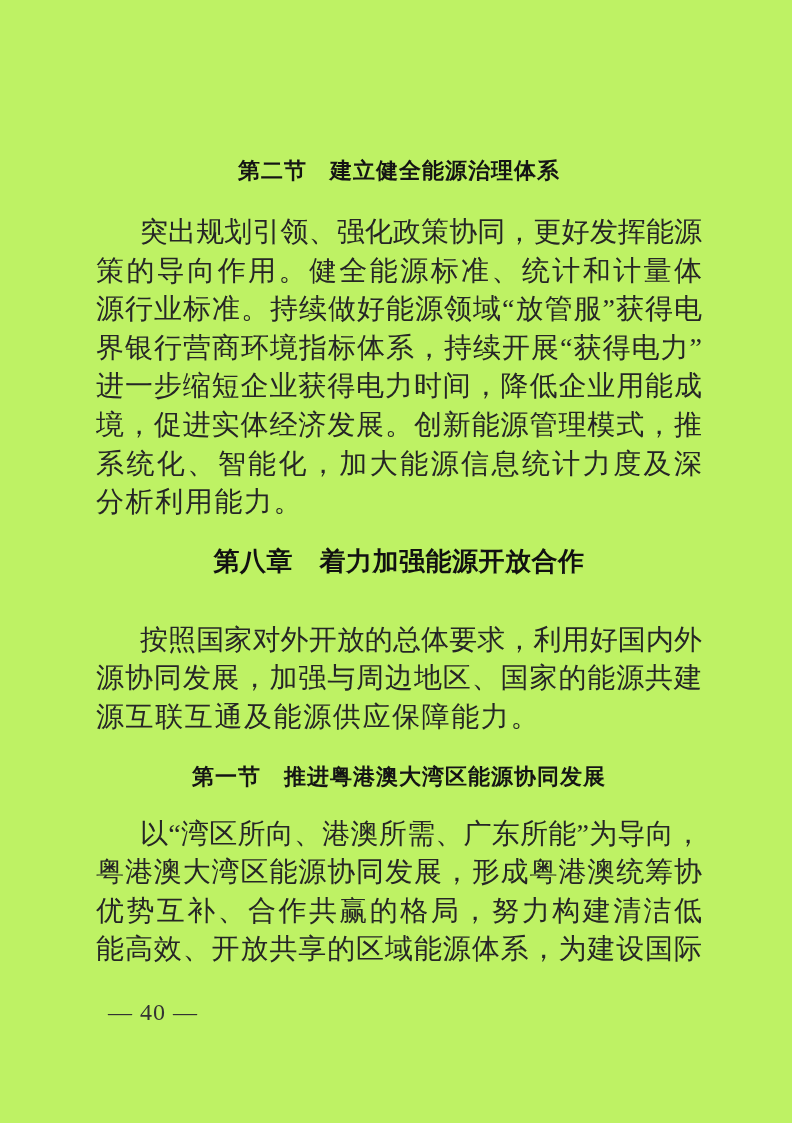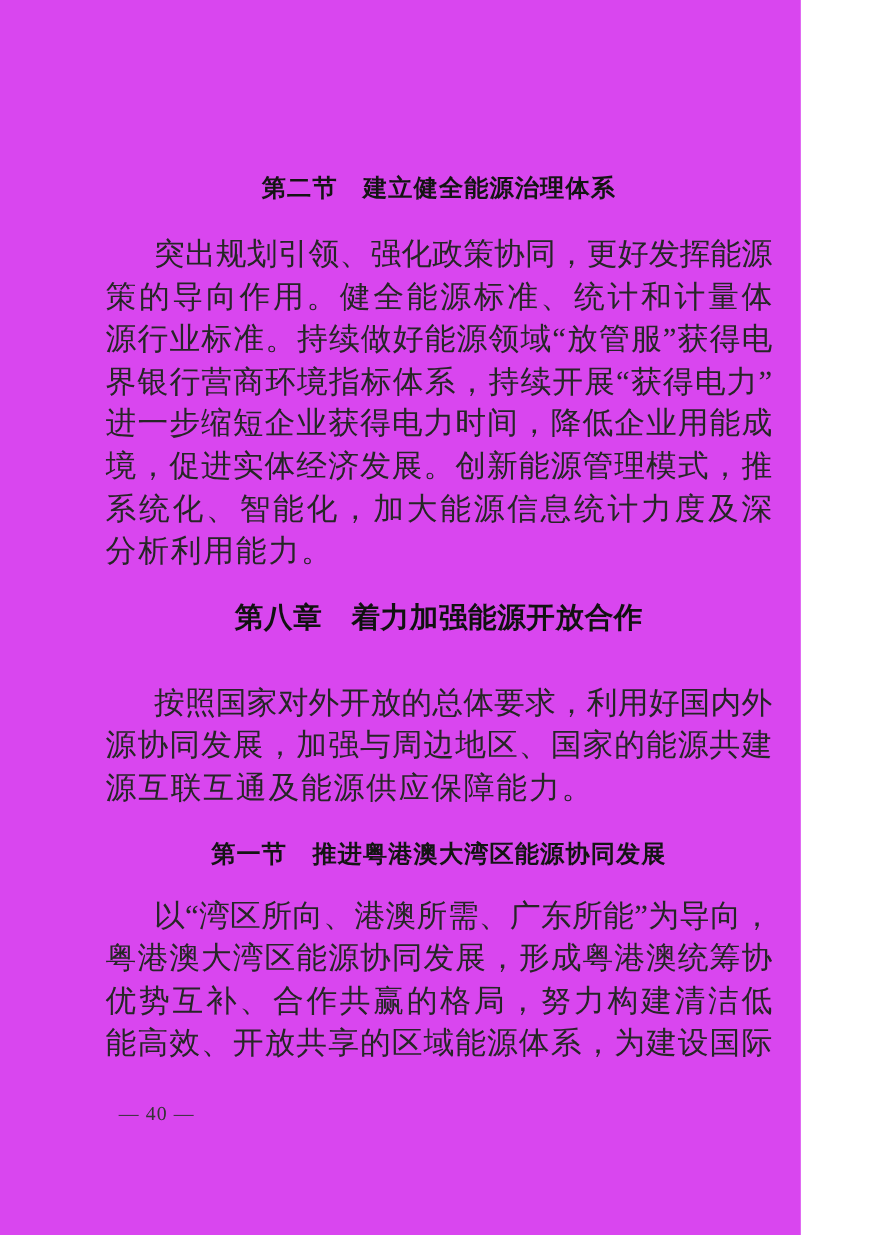--- a/index.html
+++ b/index.html
@@ -9,23 +9,23 @@
   body {
     width: 794px;
     height: 1123px;
     background: #ffffff;
     font-family: "Liberation Serif", serif;
     color: #262626;
     overflow: hidden;
   }
   .page {
     position: relative;
-    width: 728px;
+    width: 792px;
     height: 1123px;
-    background: #d946ef;
+    background: #bef264;
   }
   .doc {
     position: absolute;
     left: 96px;
     top: 0;
     width: 606px;
   }
   .h-section {
     font-family: "Liberation Sans", sans-serif;
     font-weight: bold;
@@ -68,21 +68,21 @@
   }
   .line.para-end {
     text-align: left;
     text-align-last: left;
     letter-spacing: 1.6px;
   }
   .footer {
     position: absolute;
     left: 108px;
     top: 1000px;
-    font-size: 18px;
+    font-size: 24px;
     line-height: 24px;
     letter-spacing: 1px;
     color: #333333;
     font-family: "Liberation Serif", serif;
   }
 </style>
 </head>
 <body>
 
 <div class="page">

